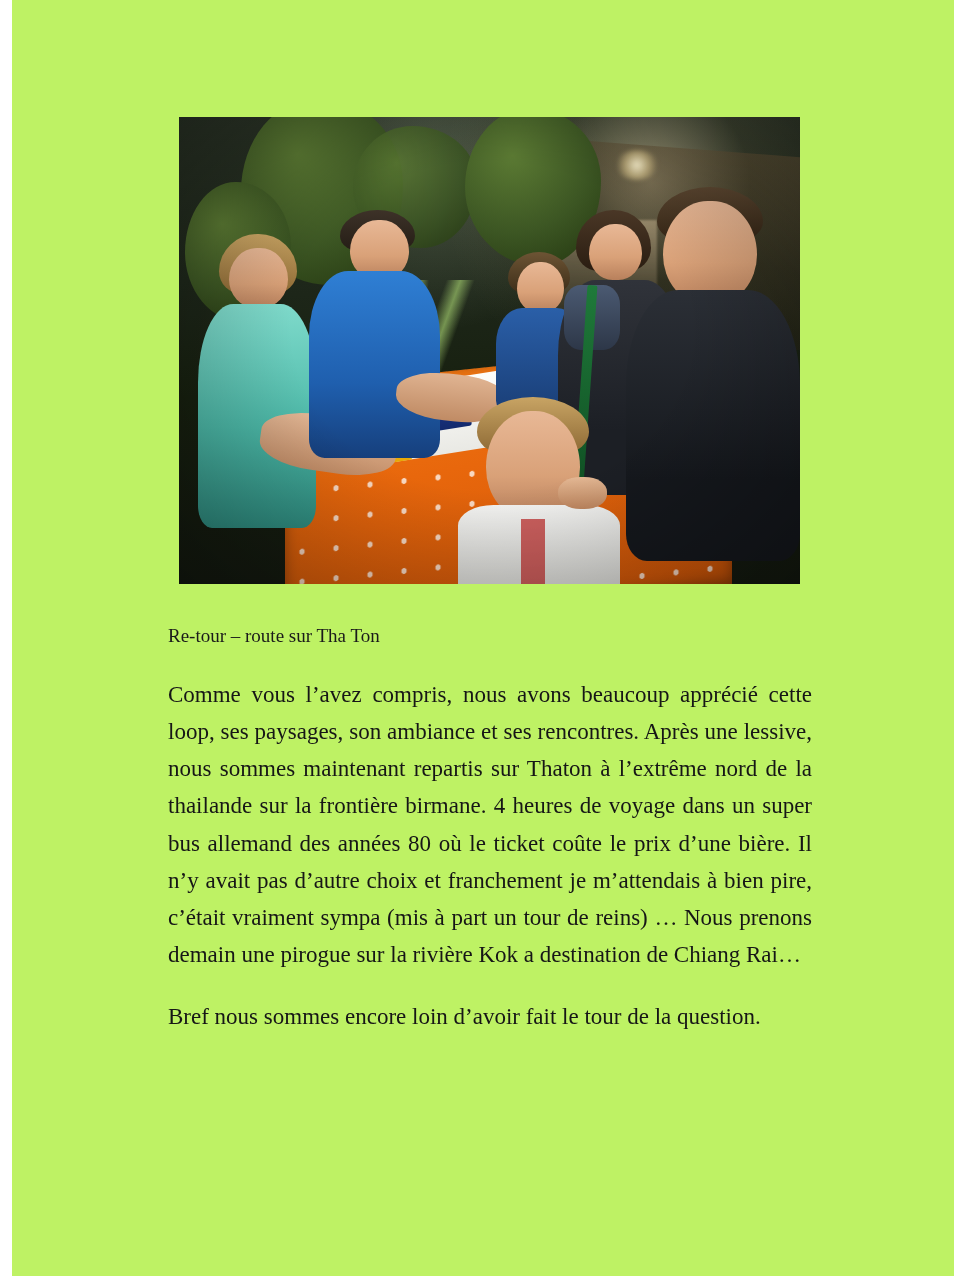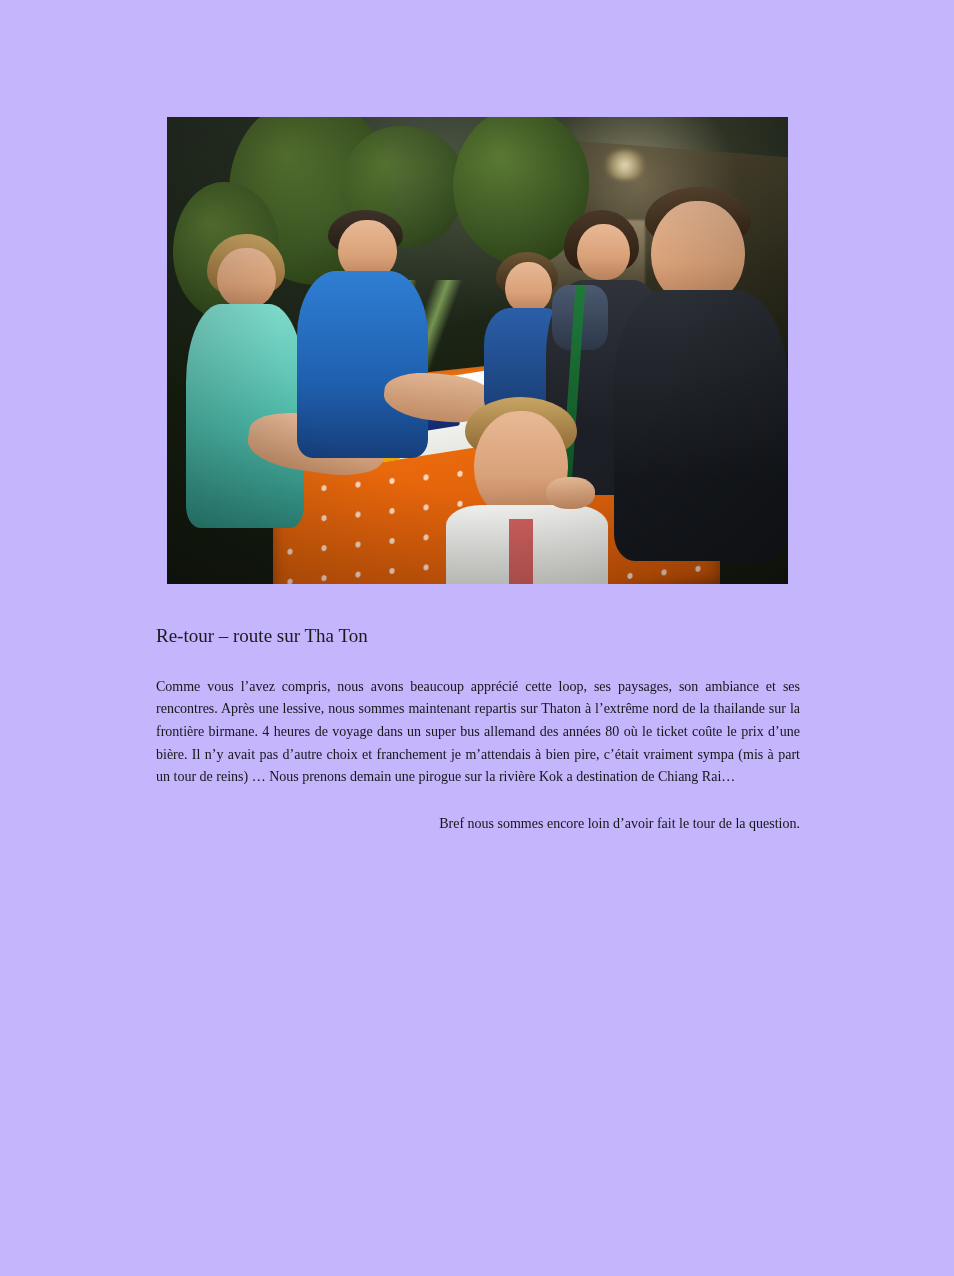--- a/index.html
+++ b/index.html
@@ -11,21 +11,22 @@
     width: 954px;
     height: 1276px;
     position: relative;
     font-family: "Liberation Serif", serif;
     color: #1a1a1a;
     overflow: hidden;
   }
   .page {
     position: absolute;
     inset: 0;
-    background: #c4b5fd;
+    background: #bef264;
+    margin-left: 12px;
   }
 
   
   .figure {
     position: absolute;
     left: 167px;
     top: 117px;
     width: 621px;
     height: 467px;
     overflow: hidden;
@@ -210,28 +211,28 @@
     top: 622px;
     width: 644px;
   }
   .caption {
     font-size: 19px;
     line-height: 1.45;
     margin: 0 0 26px 0;
     color: #1a1a1a;
   }
   p.body {
-    font-size: 14px;
+    font-size: 23px;
     line-height: 1.62;
     margin: 0 0 24px 0;
     text-align: justify;
     text-justify: inter-word;
     color: #161616;
   }
-  p.body.last { text-align: right; font-family: Liberation Serif, serif; }
+  p.body.last { text-align: left; font-family: Liberation Serif, serif; }
   .folio {
     position: absolute;
     left: 0;
     right: 0;
     top: 1222px;
     text-align: center;
     font-size: 14px;
     color: #2a2a2a;
   }
 </style>

